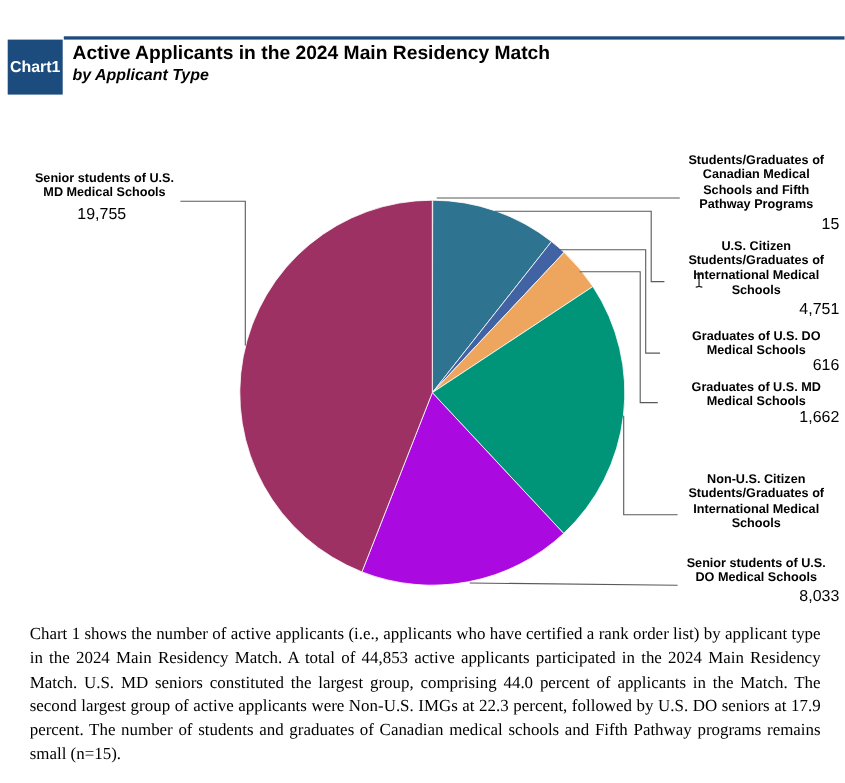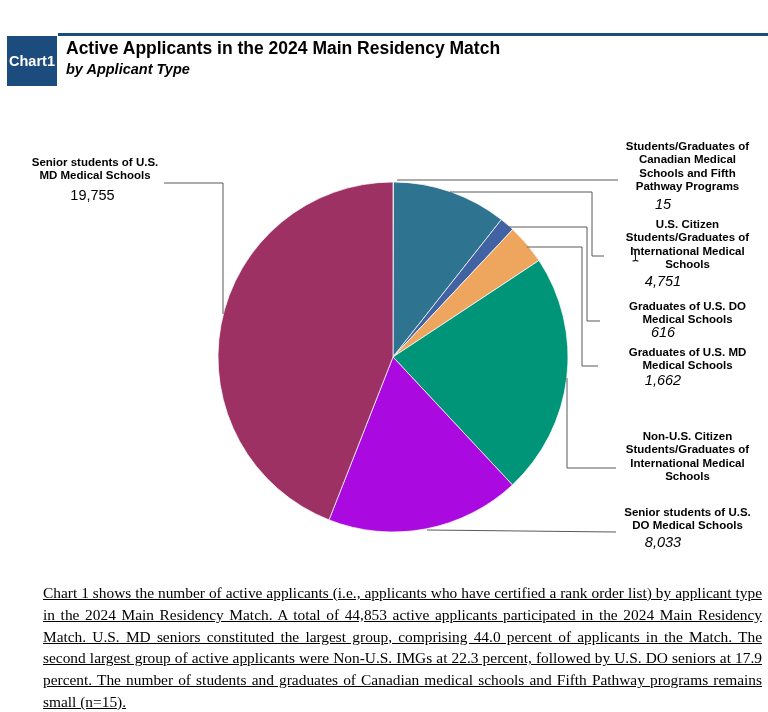--- a/index.html
+++ b/index.html
@@ -8,27 +8,27 @@
   .top-rule{position:absolute;left:58px;top:33px;width:710px;height:3px;}
   .chart-tag{position:absolute;left:7px;top:36px;width:50px;height:50px;color:#fff;
              display:flex;align-items:center;justify-content:center;
              font-weight:bold;font-size:14.5px;line-height:19px;}
   .title{position:absolute;left:66px;top:38px;font-size:17.5px;font-weight:bold;}
   .subtitle{position:absolute;left:66px;top:61px;font-size:14.5px;font-weight:bold;font-style:italic;}
 
   .callout-label{position:absolute;font-size:11.5px;font-weight:bold;line-height:13.4px;text-align:center;}
   .callout-value{position:absolute;font-size:14.5px;line-height:15px;}
   .right-col{left:589px;width:197px;}
-  .right-val{left:563px;width:200px;text-align:center;font-style:italic;}
+  .right-val{left:563px;width:200px;text-align:right;}
   .left-col{left:10px;width:170px;}
   .left-val{left:14px;width:157px;text-align:center;}
 
-  .body-text{position:absolute;left:27px;top:566px;width:719px;margin:16px;
+  .body-text{position:absolute;left:27px;top:566px;width:719px;margin:0;
              font-family:"Liberation Serif",serif;font-size:15.4px;line-height:21.8px;
-             text-align:justify;text-decoration:underline;}
+             text-align:justify;}
   #chart-svg{position:absolute;left:0;top:0;pointer-events:none;}
   .cursor{position:absolute;left:631px;top:248px;}
 </style>
 </head>
 <body>
 
 <div class="page">
 
   <div class="top-rule" style="background-color: rgb(28, 75, 126);"></div>
 

